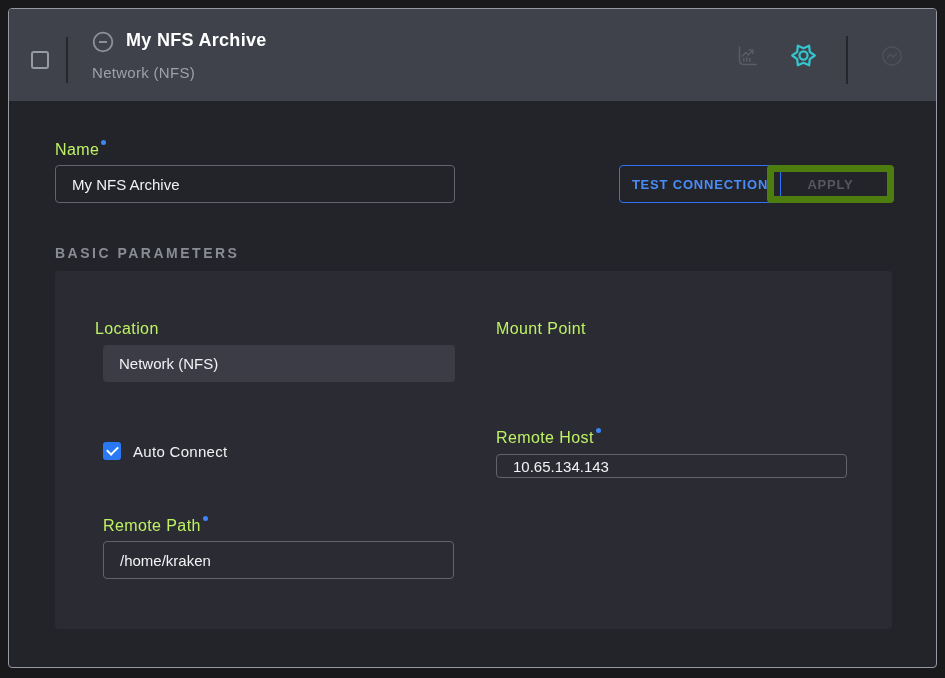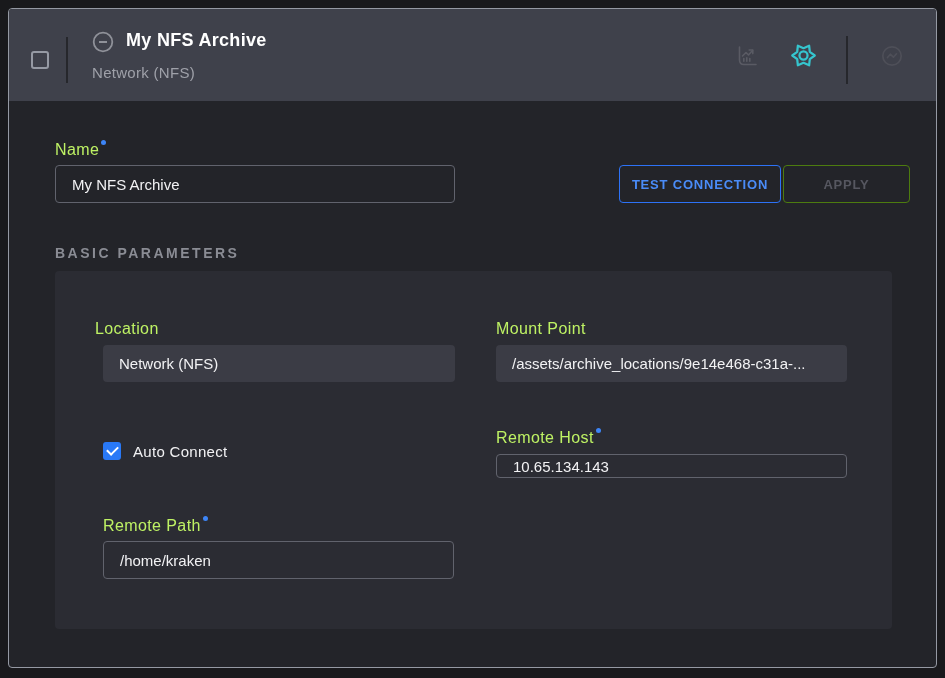--- a/index.html
+++ b/index.html
@@ -61,21 +61,21 @@
     border:1px solid #61636d; border-radius:4px;
     color:#f2f2f4; font-size:15px; font-family:inherit;
     padding:0 16px; outline:none;
   }
   .btn {
     position:absolute; height:38px; border-radius:4px; background:transparent;
     font-family:inherit; font-size:13px; font-weight:bold; letter-spacing:.8px;
     cursor:pointer;
   }
   .btn-test { left:578px; top:156px; width:162px; border:1px solid #2D72F6; color:#4A8CF8;margin-left:32px; }
-  .btn-apply { left:758px; top:156px; width:127px; border:1px solid #4d7c0f; color:#565760; cursor:default;margin-left:16px; }
+  .btn-apply { left:758px; top:156px; width:127px; border:7px solid #4d7c0f; color:#565760; cursor:default; }
 
   .section-title {
     position:absolute; left:46px; top:236px;
     font-size:14px; color:#8a8c94; letter-spacing:2.5px; font-weight:bold;
     white-space:nowrap;
   }
   .panel {
     position:absolute; left:46px; top:262px; width:837px; height:358px;
     background:#2b2c33; border-radius:4px;
   }
@@ -156,21 +156,20 @@
   <div class="panel">
 
     <div class="field-label" style="left:40px; top:49px;">
       <span>Location</span>
     </div>
     <div class="filled-field" style="left:48px; top:74px; width:352px;">Network (NFS)</div>
 
     <div class="field-label" style="left:441px; top:49px;">
       <span>Mount Point</span>
     </div>
-    <div class="filled-field" style="left:441px; top:74px; width:351px;">/assets/archive_locations/9e14e468-c31a-...</div>
 
     <div class="checkbox-row">
       <span class="checkbox-checked"></span>
       <span class="checkbox-label">Auto Connect</span>
     </div>
 
     <div class="field-label" style="left:441px; top:158px;text-align:right;">
       <span>Remote Host</span><span class="req-dot"></span>
     </div>
     <input class="text-input" style="left: 441px; top: 183px; width: 351px; height: 24px;" readonly="" value="10.65.134.143">

